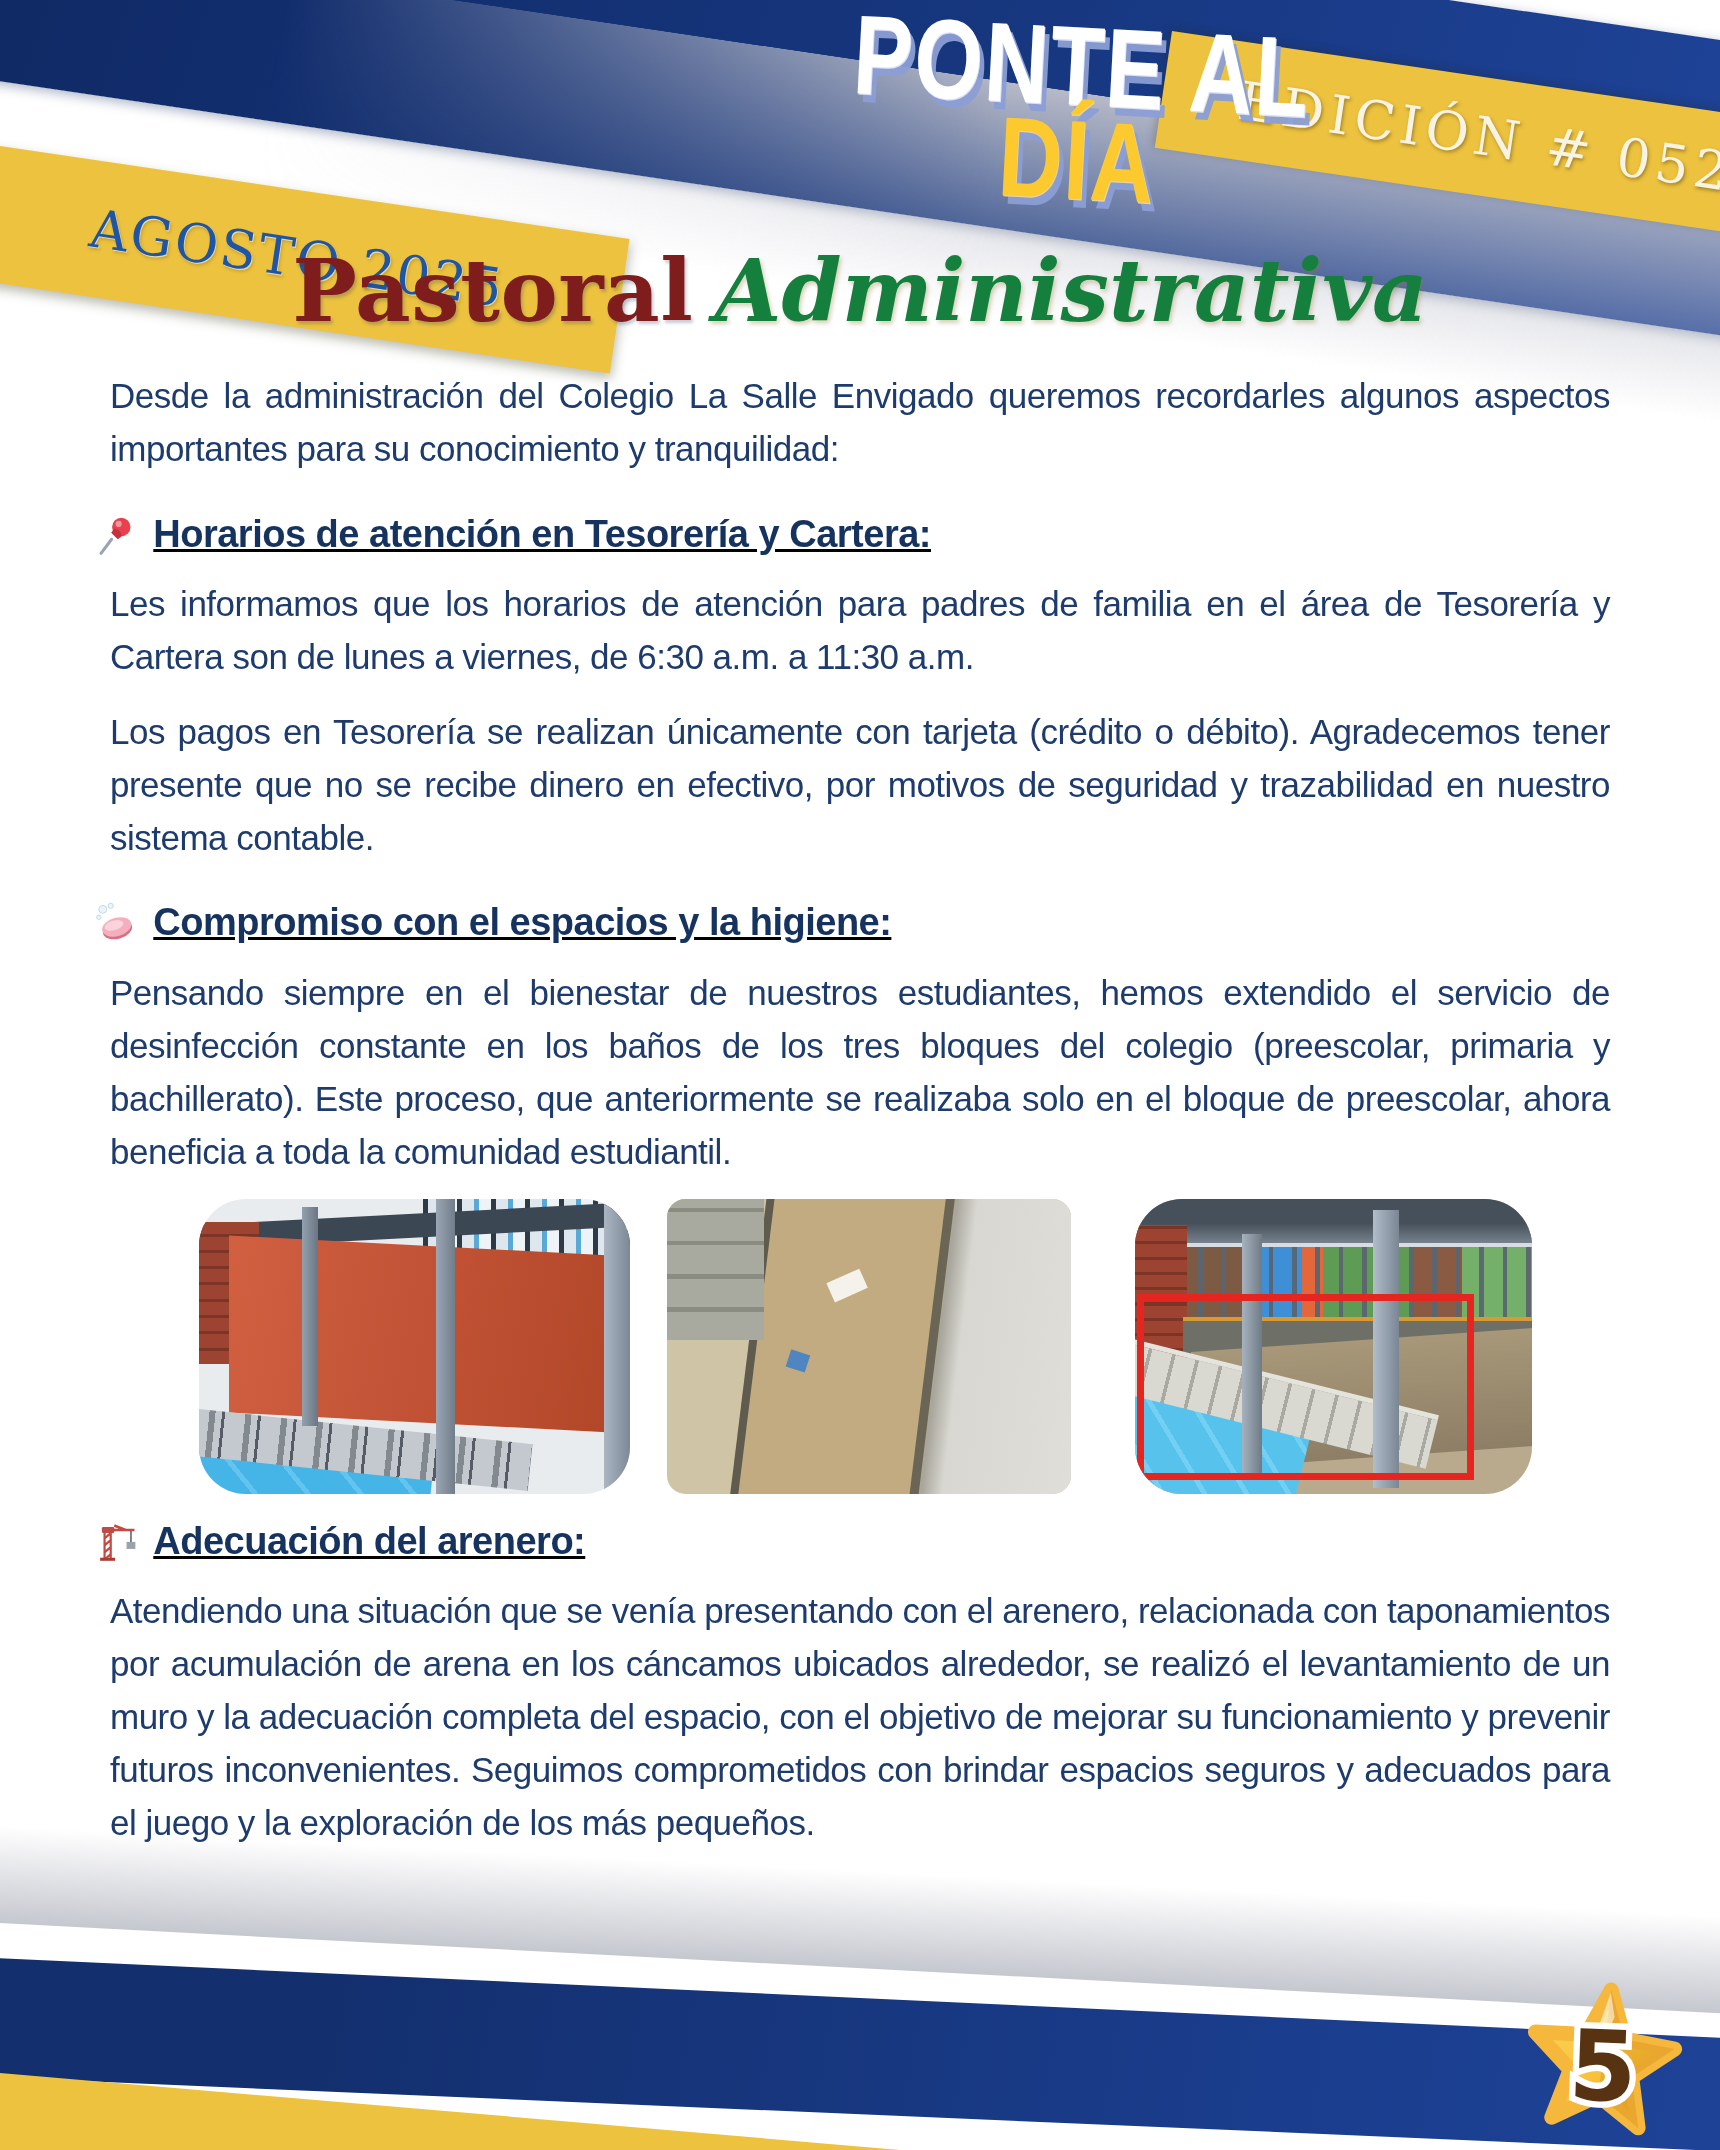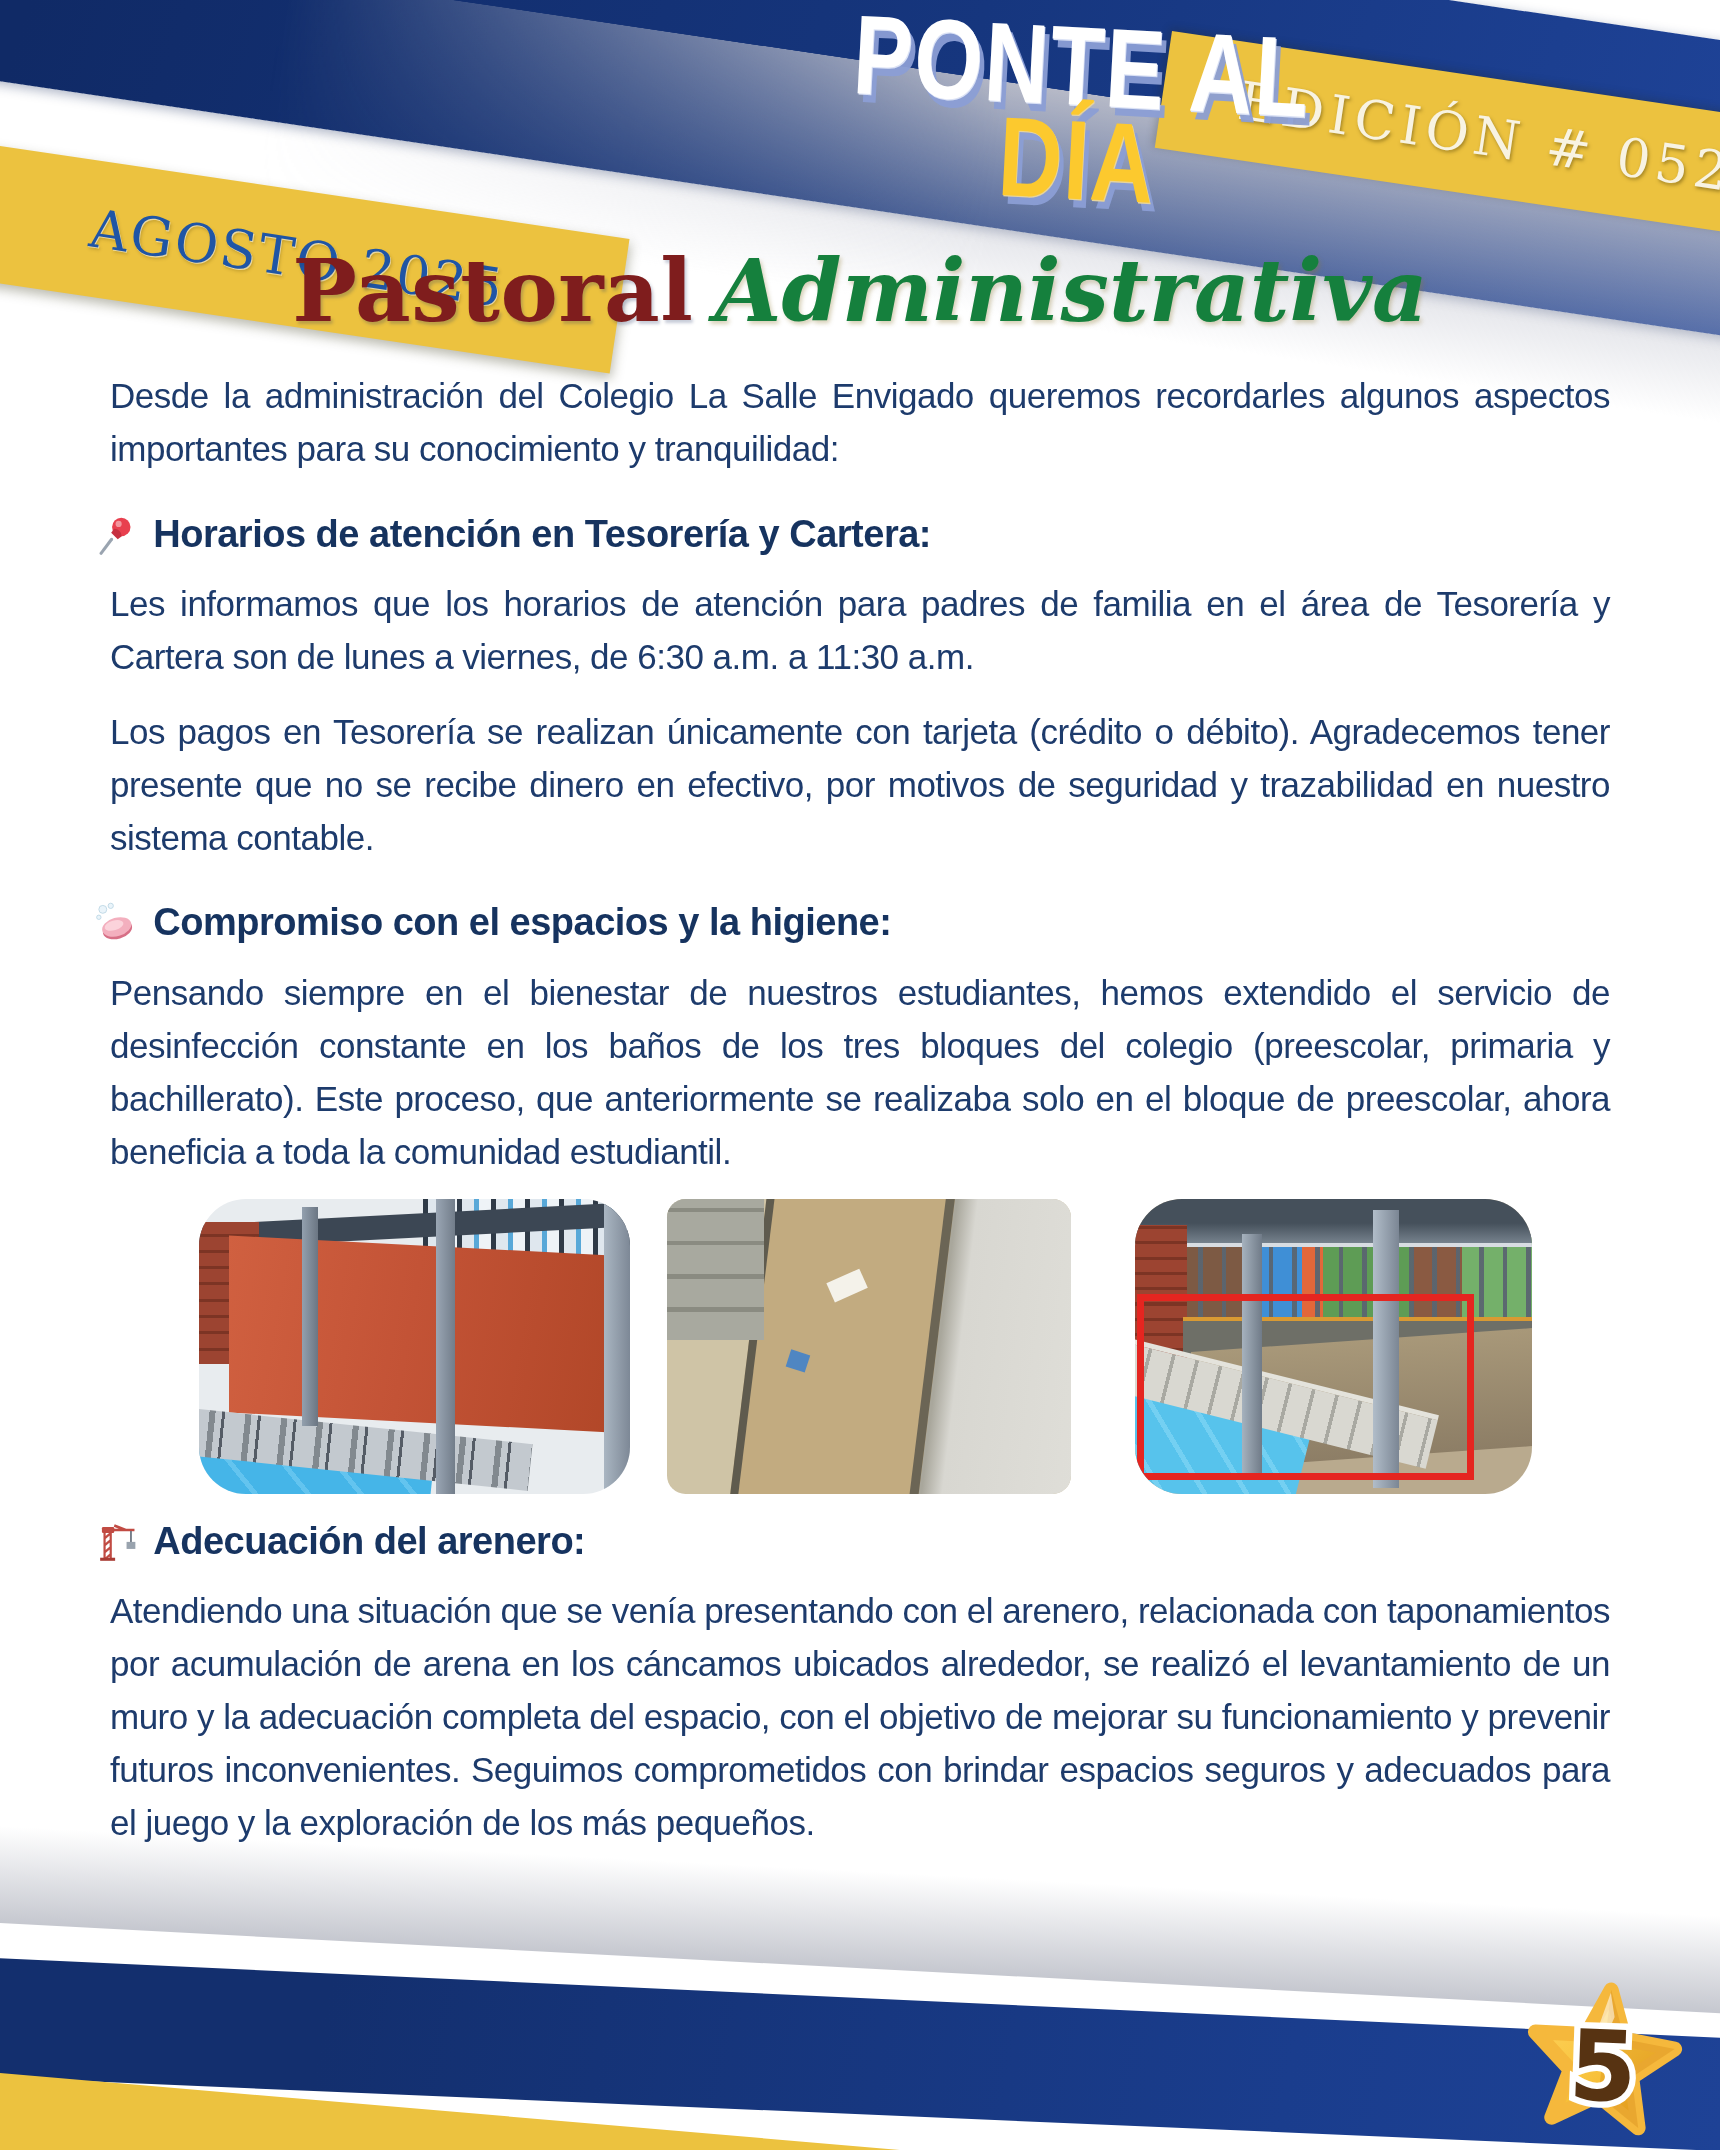--- a/index.html
+++ b/index.html
@@ -49,21 +49,21 @@
   
   .content { position:relative; z-index:5; padding:0 94px; }
   .page-title { margin-top:240px; text-align:center; white-space:nowrap; }
   .title-navy { font-family:"DejaVu Serif", serif; font-weight:700; font-size:86px;
     color:#7f1d1d; letter-spacing:0.5px; text-shadow:2px 2.5px 3.1px rgba(30,50,100,.25); }
   .title-gold { font-family:"DejaVu Serif", serif; font-weight:700; font-style:italic; font-size:86px;
     color:#15803d; margin-left:21.4px; text-shadow:2px 2.5px 4.1px rgba(140,120,50,.35); }
 
   .para { margin:16px; margin-top:28px; font-size:35px; line-height:53px; color:#1d3b6c;
     text-align:justify; letter-spacing:-0.5px; }
-  .sec-head { margin-top:37px; display:flex; align-items:center; gap:15.3px; }
+  .sec-head { margin-top:37px; display:flex; align-items:center; gap:15.3px;text-decoration:underline; }
   .sec-head .htxt { font-size:38px; font-weight:700; color:#16335f; letter-spacing:-0.5px; }
   .sec-body { margin-top:21.4px; }
   .icon { flex:0 0 auto; width:44px; height:44px; }
 
   
   .photos { display:flex; margin-top:20.4px; margin-left:105px; gap:0; }
   .photo { position:relative; height:295px; overflow:hidden; flex:0 0 auto; }
   .photo * { position:absolute; }
   .photo1 { width:431px; border-radius:47px; background:#e8ecef; }
   .photo2 { width:404px; margin-left:37px; border-radius:18.4px; background:#cfc4a6; }

